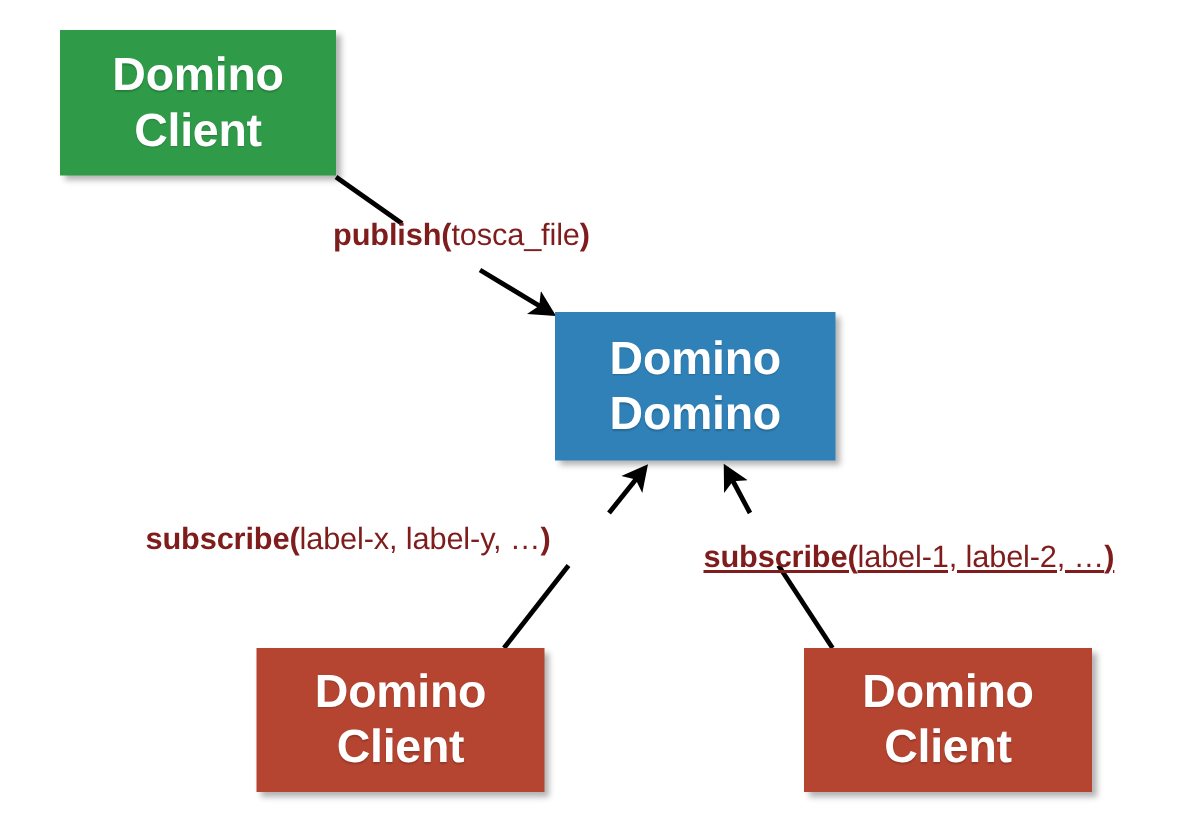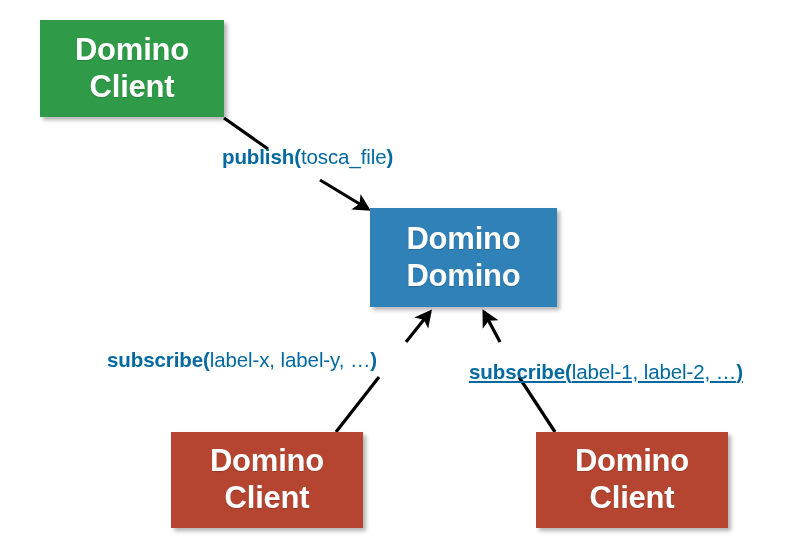--- a/index.html
+++ b/index.html
@@ -49,30 +49,30 @@
     background: #b54531;
   }
   #node-domino-client-subscriber-right {
     left: 508px; top: 432px; width: 192px; height: 96px;
     background: #b54531;
   }
 
   .edge-label {
     position: absolute;
     white-space: nowrap;
-    color: #0369a1;
+    color: #7f1d1d;
     font-size: 20.5px;
     line-height: 1;
     letter-spacing: -0.1px;
   }
   .edge-label b { font-weight: bold; }
   .edge-label span.arg { font-weight: normal; }
 
   #label-publish { left: 194px; top: 147px; }
-  #label-subscribe-left { left: 79px; top: 350px; }
+  #label-subscribe-left { left: 69px; top: 350px; }
   #label-subscribe-right { left: 441px; top: 362px; text-decoration: underline; }
 
   svg.arrows {
     position: absolute;
     left: 0; top: 0;
     width: 786px; height: 557px;
     pointer-events: none;
   }
   svg.arrows line { stroke: #000000; stroke-width: 3.2; }
 </style>

